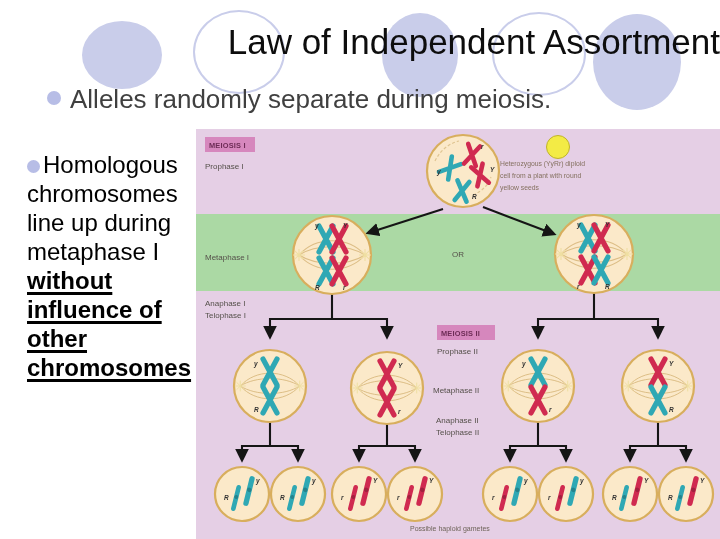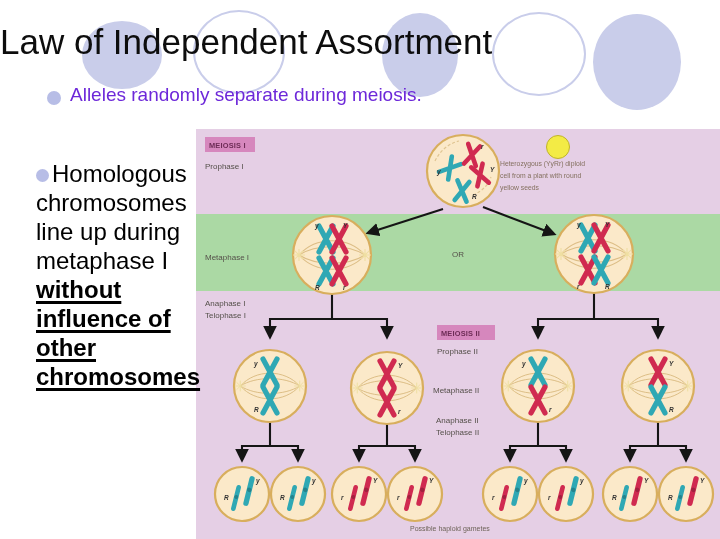--- a/index.html
+++ b/index.html
@@ -1,27 +1,27 @@
 <!DOCTYPE html>
 <html><head>
 <meta charset="utf-8">
 <style>
   html,body{margin:0;padding:0}
   body{width:720px;height:539px;position:relative;background:#fff;
        font-family:"Liberation Sans",sans-serif;overflow:hidden}
   .ellipse{position:absolute;border-radius:50%;z-index:0}
   .ellipse.filled{background:#c9cdea}
   .ellipse.outlined{background:#fff;border:2px solid #c9cdea}
-  .title{position:absolute;left:0;top:22px;width:720px;text-align:left;
+  .title{position:absolute;left:0;top:22px;width:720px;text-align:right;
          font-size:35px;color:#0d0d0d;z-index:2;white-space:nowrap}
   .bullet-dot{position:absolute;width:14px;height:14px;border-radius:50%;
               background:#b7bde6;z-index:2}
-  .bullet-text{position:absolute;left:70px;top:84px;font-size:19px;color:#6d28d9;z-index:2}
+  .bullet-text{position:absolute;left:70px;top:84px;font-size:26px;color:#404040;z-index:2}
   .note{position:absolute;left:23px;top:146px;width:176px;font-size:24px;
-        line-height:29px;color:#000;z-index:2;margin:13px}
+        line-height:29px;color:#000;z-index:2;margin:4px}
   .note .dot{display:inline-block;width:13px;height:13px;border-radius:50%;
              background:#b7bde6;margin-right:3px}
   .note .emph{font-weight:bold;text-decoration:underline;
               text-decoration-thickness:2.5px;text-underline-offset:3px}
   .diagram{position:absolute;left:196px;top:129px;z-index:1}
   svg{font-family:"Liberation Sans",sans-serif}
   .cell{fill:#fbe9c9;stroke:#d8ae5d;stroke-width:2.2}
   .lbl{font-size:8px;fill:#55504a}
   .boxt{font-size:7.4px;fill:#6d2c56;font-weight:bold;letter-spacing:.2px}
   .cap{font-size:6.8px;fill:#84705f}

